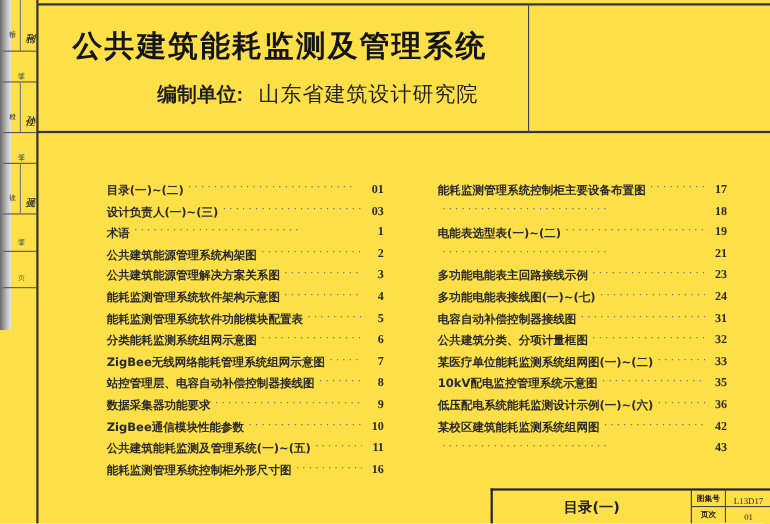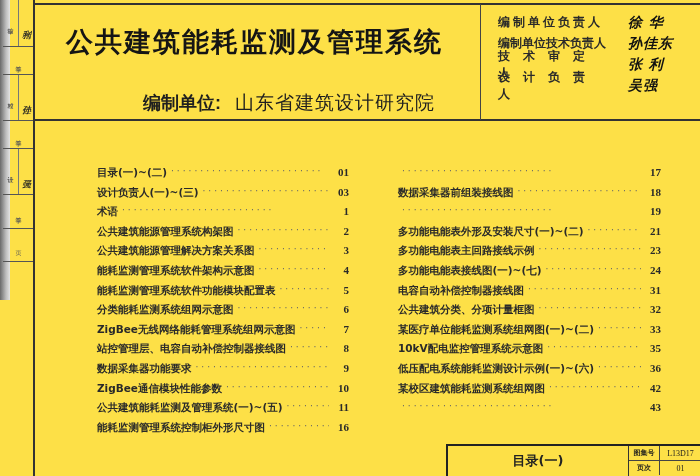--- a/index.html
+++ b/index.html
@@ -16,21 +16,21 @@
                      writing-mode:vertical-rl; font-size:6px; color:#555; }
   .strip-cell .sig { position:absolute; left:15px; width:14px; top:0; bottom:0; border-left:1px solid #777; display:flex; align-items:center; justify-content:center;
                      writing-mode:vertical-rl; font-family:"DejaVu Serif", serif; font-style:italic; font-size:9px; color:#222; }
   .main-border-left { position:absolute; left:33px; top:0; width:2px; height:476px; background:#333; }
 
   
   .hdr-line-top { position:absolute; left:34px; top:3px; width:666px; height:2px; background:#333; }
   .hdr-line-bot { position:absolute; left:34px; top:119px; width:666px; height:2px; background:#333; }
   .hdr-divider { position:absolute; left:480px; top:4px; width:1px; height:116px; background:#444; }
   .title { position:absolute; left:66px; top:24px; font-size:27px; font-weight:bold; letter-spacing:2px; color:#151515; }
-  .subtitle { position:absolute; left:143px; top:90px; font-family:Liberation Sans, sans-serif; font-size:19px; color:#1f1f1f; letter-spacing:1px; }
+  .subtitle { position:absolute; left:143px; top:73px; font-family:Liberation Sans, sans-serif; font-size:19px; color:#1f1f1f; letter-spacing:1px; }
   .subtitle .unit { font-size:18px; font-weight:bold; margin-right:14px; letter-spacing:0; }
 
   .roles { position:absolute; left:498px; top:12px; width:200px; }
   .role-row { display:flex; height:21px; align-items:center; }
   .role-label { width:120px; font-size:12px; font-weight:bold; color:#2a2a2a; display:flex; justify-content:space-between; }
   .role-sig { margin-left:10px; font-family:"DejaVu Serif", serif; font-style:italic; font-size:14px; font-weight:bold; color:#111; letter-spacing:1px; }
 
   
   .toc { position:absolute; top:166px; }
   .toc.left { left:97px; width:252px; }
@@ -39,21 +39,21 @@
   .toc-row .t { white-space:nowrap; }
   .toc-row .dots { flex:1; overflow:hidden; white-space:nowrap; margin:0 4px; color:#666; letter-spacing:3px; font-weight:normal; font-size:9px; }
   .toc-row .p { width:16px; text-align:right; font-family:"Liberation Serif", serif; font-size:11px; }
 
   
   .foot-line-top { position:absolute; left:446px; top:444px; width:254px; height:2px; background:#222; }
   .foot-left { position:absolute; left:446px; top:444px; width:2px; height:32px; background:#222; }
   .foot-title { position:absolute; left:448px; top:446px; width:180px; height:30px; display:flex; align-items:center; justify-content:center;
                 font-size:13px; font-weight:bold; color:#222; }
   .foot-grid { position:absolute; left:628px; top:446px; width:72px; height:30px; border-left:1px solid #333; }
-  .foot-grid .r { display:flex; height:14px; border-bottom:1px solid #444; font-size:7px; align-items:center; }
+  .foot-grid .r { display:flex; height:14px; border-bottom:1px solid #444; font-size:7px; align-items:flex-end; }
   .foot-grid .k { width:30px; text-align:center; border-right:1px solid #444; height:100%; display:flex; align-items:center; justify-content:center; font-weight:bold; }
   .foot-grid .v { flex:1; text-align:center; font-family:Liberation Serif, serif; font-size:8px; }
 </style>
 </head>
 <body>
 
 <div class="page">
 
   <div class="strip">
     <div class="strip-shade"></div>
@@ -86,38 +86,20 @@
 
   <div class="hdr-line-top"></div>
   <div class="hdr-line-bot"></div>
   <div class="hdr-divider"></div>
 
   <div class="title">公共建筑能耗监测及管理系统</div>
   <div class="subtitle">
     <span class="unit">编制单位:</span><span>山东省建筑设计研究院</span>
   </div>
 
-  <div class="roles">
-    <div class="role-row">
-      <div class="role-label" style="letter-spacing:3px">编制单位负责人</div>
-      <div class="role-sig">徐 华</div>
-    </div>
-    <div class="role-row">
-      <div class="role-label">编制单位技术负责人</div>
-      <div class="role-sig">孙佳东</div>
-    </div>
-    <div class="role-row">
-      <div class="role-label" style="letter-spacing:13px">技术审定人</div>
-      <div class="role-sig">张 利</div>
-    </div>
-    <div class="role-row">
-      <div class="role-label" style="letter-spacing:13px">设计负责人</div>
-      <div class="role-sig">吴强</div>
-    </div>
-  </div>
 
   <div class="toc left">
     <div class="toc-row">
         <span class="t">目录(一)~(二)</span>
         <span class="dots">··························</span>
         <span class="p">01</span>
       </div>
     <div class="toc-row">
         <span class="t">设计负责人(一)~(三)</span>
         <span class="dots">··························</span>
@@ -180,34 +162,34 @@
       </div>
     <div class="toc-row">
         <span class="t">能耗监测管理系统控制柜外形尺寸图</span>
         <span class="dots">··························</span>
         <span class="p">16</span>
       </div>
   </div>
 
   <div class="toc right">
     <div class="toc-row">
+        <span class="t">能耗监测管理系统控制柜主要设备布置图</span>
         <span class="dots">··························</span>
         <span class="p">17</span>
       </div>
     <div class="toc-row">
-        <span class="t">数据采集器前组装接线图</span>
         <span class="dots">··························</span>
         <span class="p">18</span>
       </div>
     <div class="toc-row">
+        <span class="t">电能表选型表(一)~(二)</span>
         <span class="dots">··························</span>
         <span class="p">19</span>
       </div>
     <div class="toc-row">
-        <span class="t">多功能电能表外形及安装尺寸(一)~(二)</span>
         <span class="dots">··························</span>
         <span class="p">21</span>
       </div>
     <div class="toc-row">
         <span class="t">多功能电能表主回路接线示例</span>
         <span class="dots">··························</span>
         <span class="p">23</span>
       </div>
     <div class="toc-row">
         <span class="t">多功能电能表接线图(一)~(七)</span>

